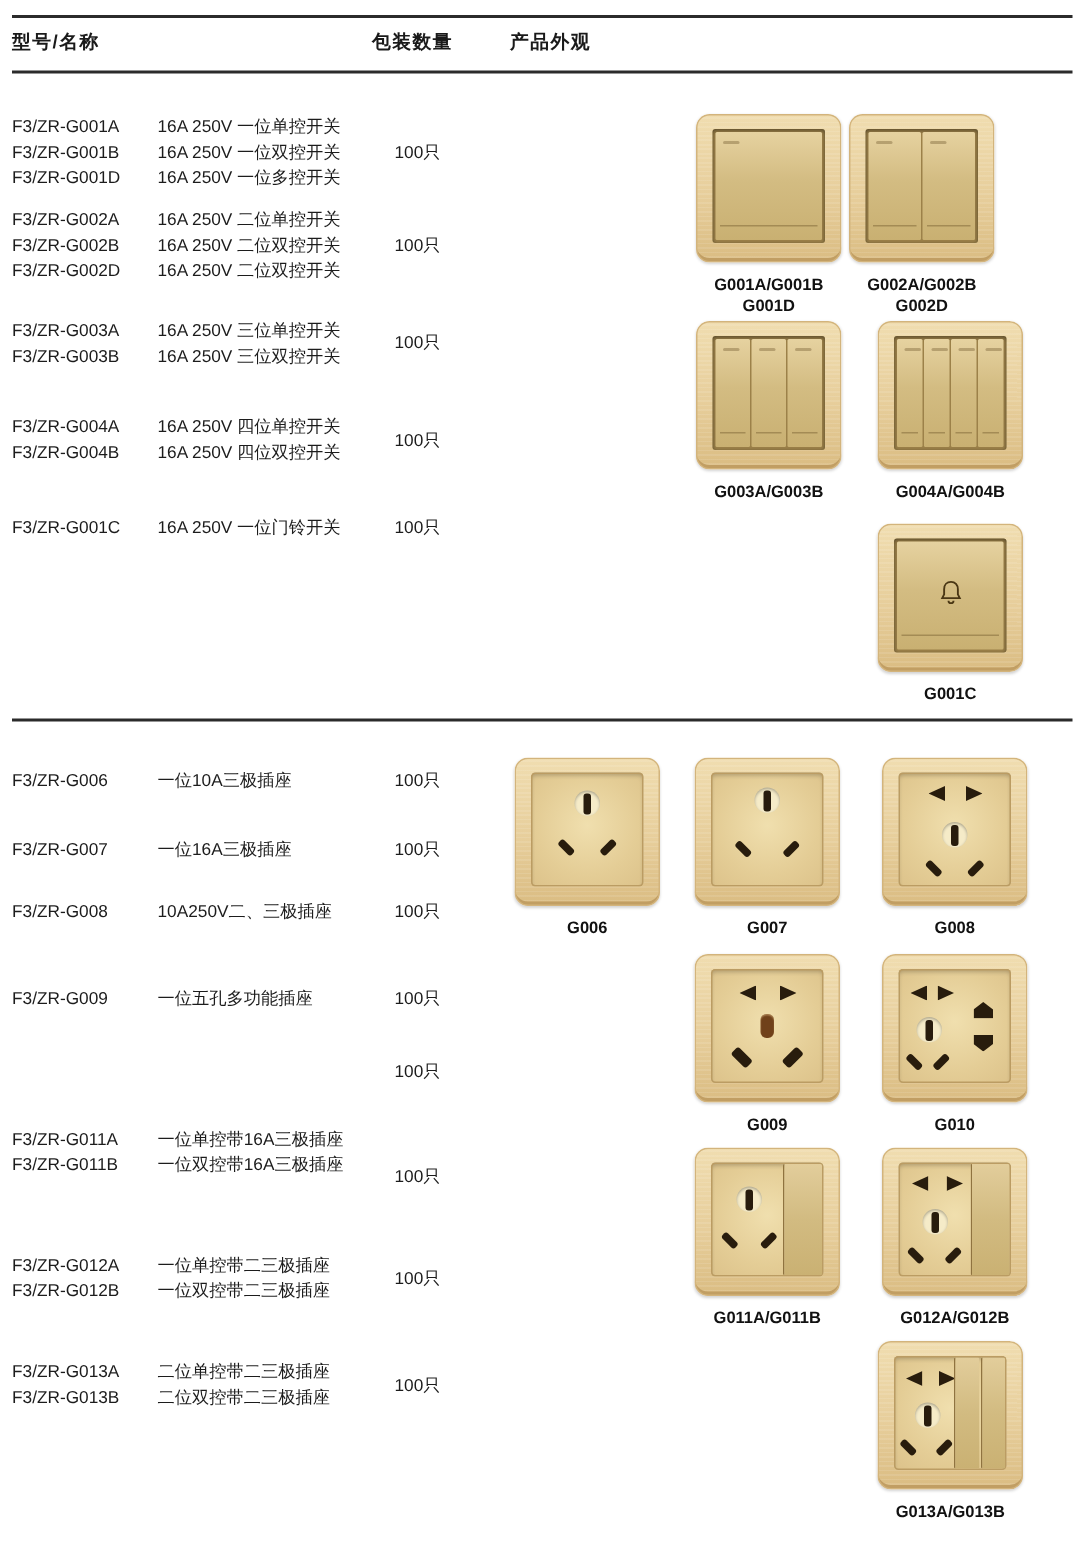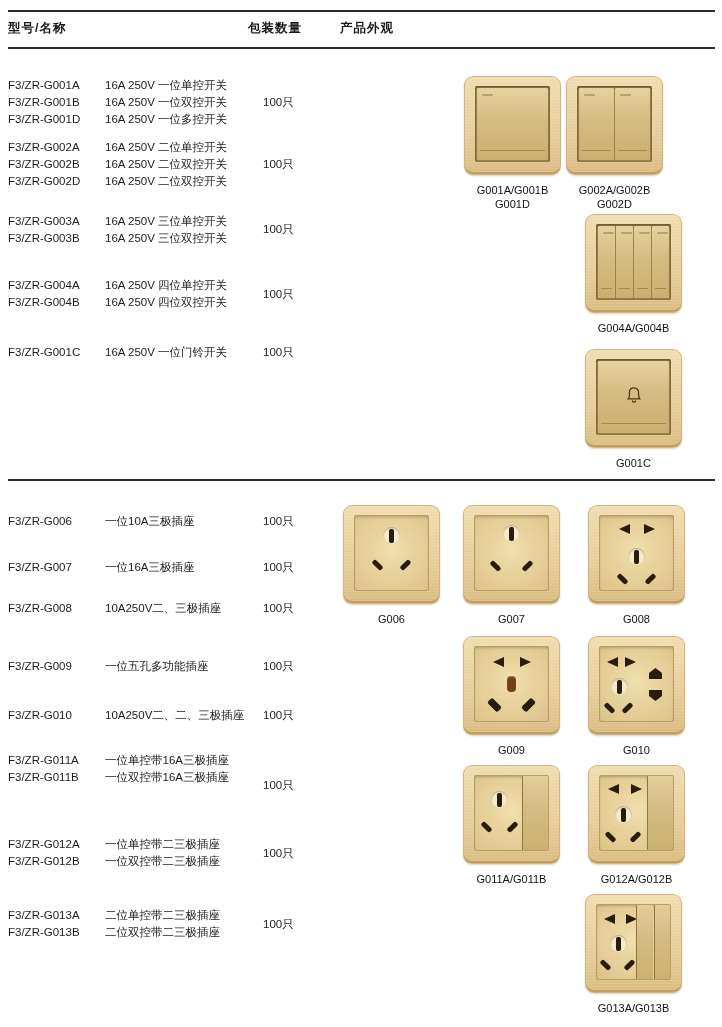--- a/index.html
+++ b/index.html
@@ -17,21 +17,21 @@
   .desc { max-width:154px; white-space:nowrap; overflow:hidden; }
   .qty { position:absolute; left:263px; height:17px; line-height:17px; font-size:11.5px; color:#1c1c1c; }
 
   .card { position:absolute; width:97px; }
   .plate { position:relative; width:97px; height:99px; border-radius:9px;
     background:
       repeating-linear-gradient(0deg, rgba(255,255,255,.10) 0 1px, rgba(0,0,0,0) 1px 3px),
       linear-gradient(180deg,#f0ddb0 0%,#e7ce9b 55%,#dabc82 100%);
     box-shadow: inset 0 0 0 1px #d3b47c, inset 0 -3px 0 #c19e63, 0 1px 2px rgba(0,0,0,.18);
   }
-  .cap { margin-top:8px; text-align:center; font-size:11px; line-height:14px; color:#111; }
+  .cap { margin-top:8px; text-align:center; font-size:11px; line-height:14px; color:#111;font-weight:bold; }
 
   
   .sw { position:absolute; left:11px; right:11px; top:10px; bottom:13px; border-radius:2px;
     background:#9c8149; box-shadow: inset 0 1px 3px rgba(0,0,0,.45);
     display:flex; gap:1px; padding:2px; }
   .rk { flex:1; position:relative; border-radius:1px;
     background:linear-gradient(180deg,#e6d2a0 0%,#d3bc82 45%,#c9b072 100%); }
   .rk::before { content:""; position:absolute; left:5px; top:6px; width:11px; height:2px;
     background:rgba(90,65,25,.32); border-radius:1px; }
   .rk::after { content:""; position:absolute; left:3px; right:3px; bottom:9px; height:1px;
@@ -157,20 +157,32 @@
           <div class="rk"></div>
           <div class="rk"></div>
         </div>
       </div>
     <div class="cap">
         <div>G002A/G002B</div>
         <div>G002D</div>
       </div>
   </div>
 
+  <div class="card" style="left:464px;top:214px">
+    <div class="plate">
+        <div class="sw">
+          <div class="rk"></div>
+          <div class="rk"></div>
+          <div class="rk"></div>
+        </div>
+      </div>
+    <div class="cap">
+        <div>G003A/G003B</div>
+      </div>
+  </div>
 
   <div class="card" style="left:585px;top:214px">
     <div class="plate">
         <div class="sw">
           <div class="rk"></div>
           <div class="rk"></div>
           <div class="rk"></div>
           <div class="rk"></div>
         </div>
       </div>
@@ -224,26 +236,20 @@
   <div class="qty" style="top:600px">100只</div>
 
   <div class="grp" style="top:658px">
     <div class="row">
         <span class="model">F3/ZR-G009</span>
         <span class="desc">一位五孔多功能插座</span>
       </div>
   </div>
   <div class="qty" style="top:658px">100只</div>
 
-  <div class="grp" style="top:707px">
-    <div class="row">
-        <span class="model">F3/ZR-G010</span>
-        <span class="desc">10A250V二、二、三极插座</span>
-      </div>
-  </div>
   <div class="qty" style="top:707px">100只</div>
 
   <div class="grp" style="top:752px">
     <div class="row">
         <span class="model">F3/ZR-G011A</span>
         <span class="desc">一位单控带16A三极插座</span>
       </div>
     <div class="row">
         <span class="model">F3/ZR-G011B</span>
         <span class="desc">一位双控带16A三极插座</span>

